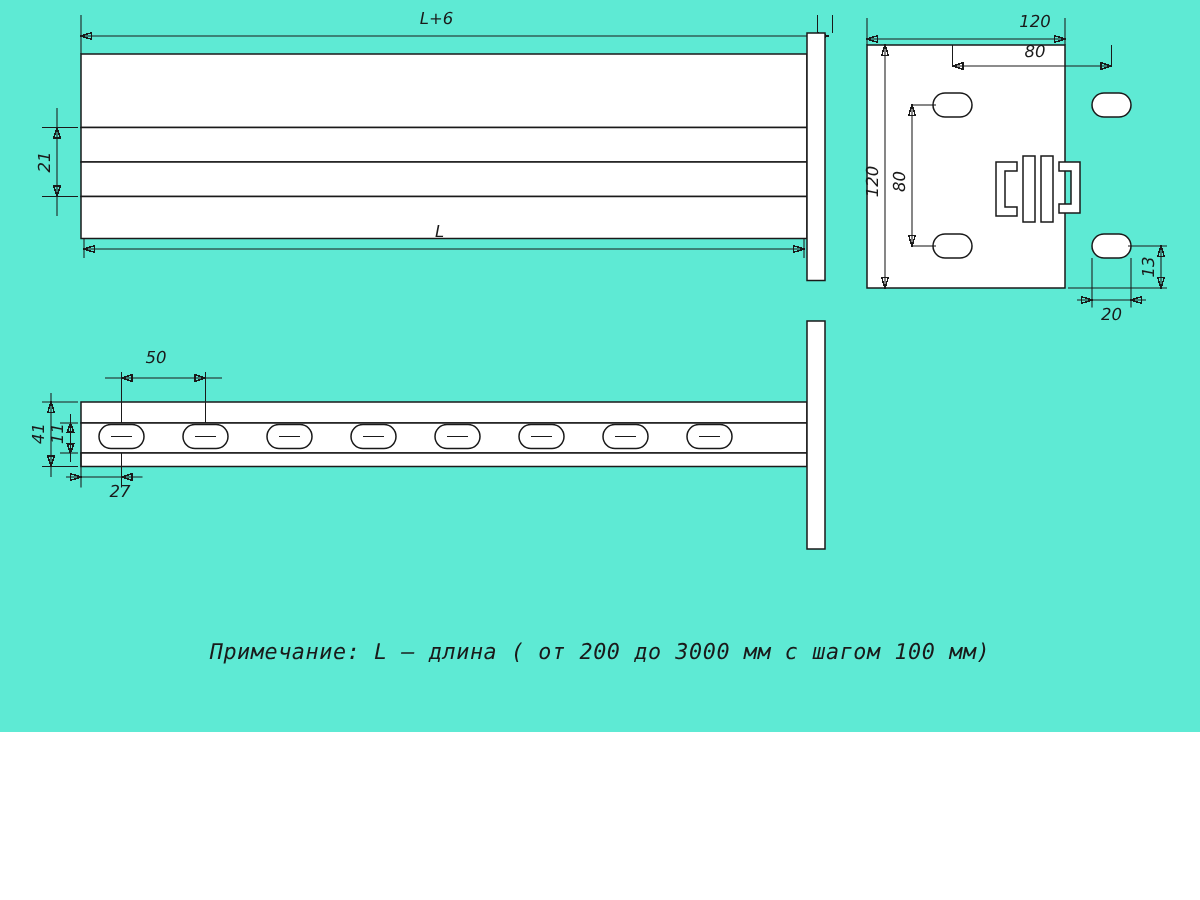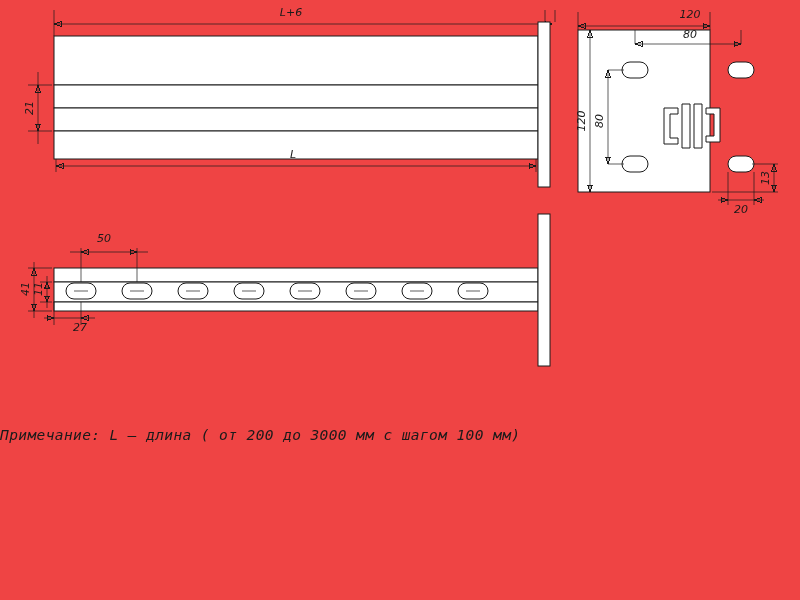--- a/index.html
+++ b/index.html
@@ -3,22 +3,22 @@
 <meta charset="utf-8">
 <style>
   html, body {
     margin: 0;
     padding: 0;
     background: #ffffff;
   }
   #stage {
     position: relative;
     width: 800px;
-    height: 600px;
-    background: #ef4444;
+    height: 488px;
+    background: #5eead4;
     font-family: "DejaVu Sans", sans-serif;
     overflow: hidden;
   }
   svg.drawing {
     position: absolute;
     left: 0;
     top: 0;
     width: 800px;
     height: 600px;
   }
@@ -47,20 +47,21 @@
     font-family: "DejaVu Sans", sans-serif;
     font-size: 11px;
     fill: #1a1a1a;
     font-style: italic;
   }
   .note {
     position: absolute;
     left: 0;
     top: 427px;
     width: 800px;
+    text-align: center;
     font-family: "DejaVu Sans Mono", monospace;
     font-style: italic;
     font-size: 14.5px;
     color: #1a1a1a;
     letter-spacing: 0.4px;
   }
 </style>
 </head>
 <body>
 

